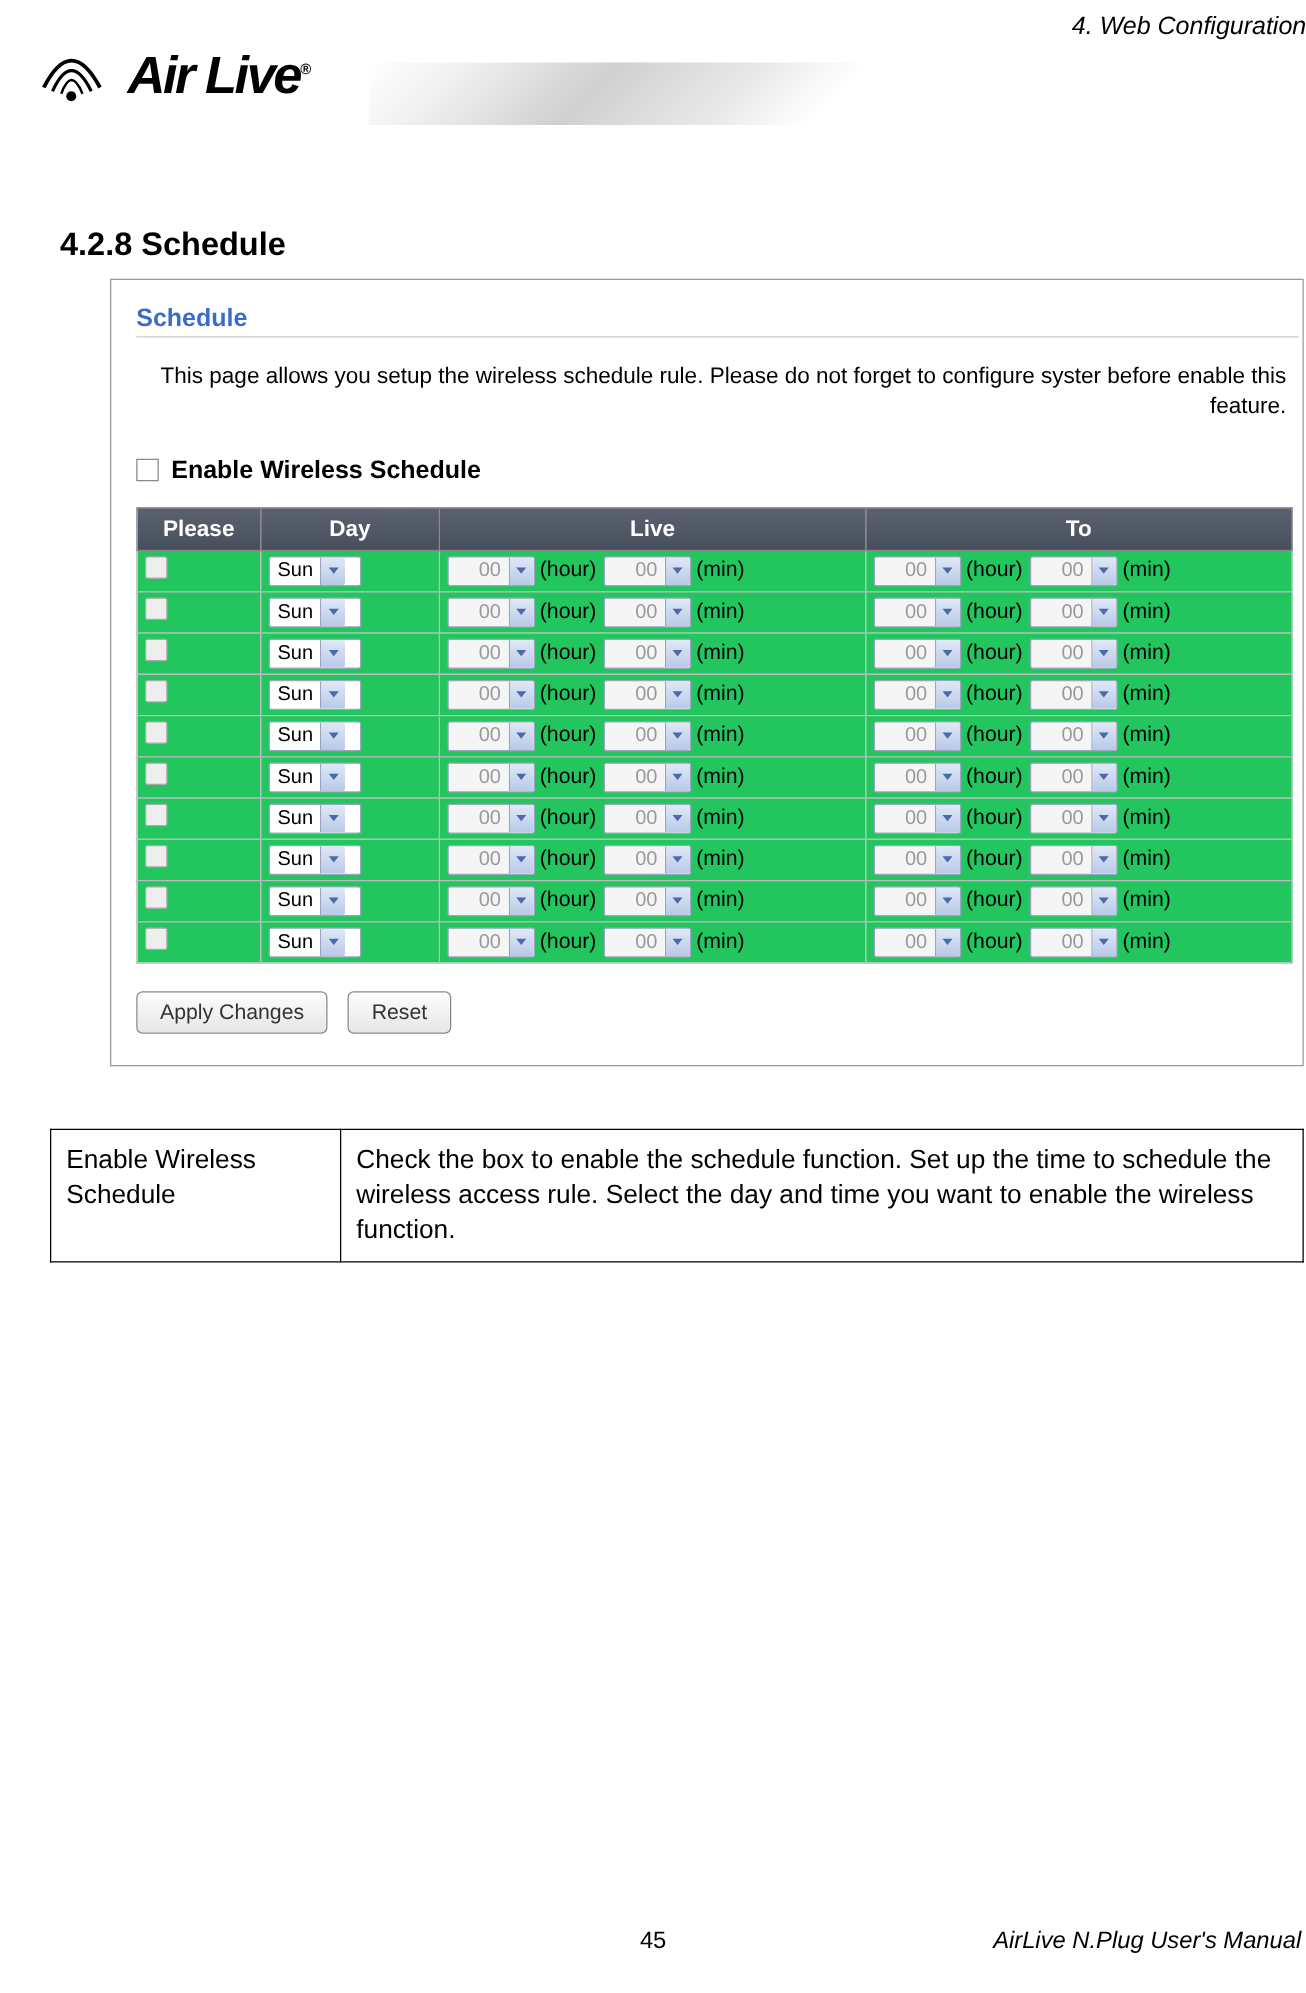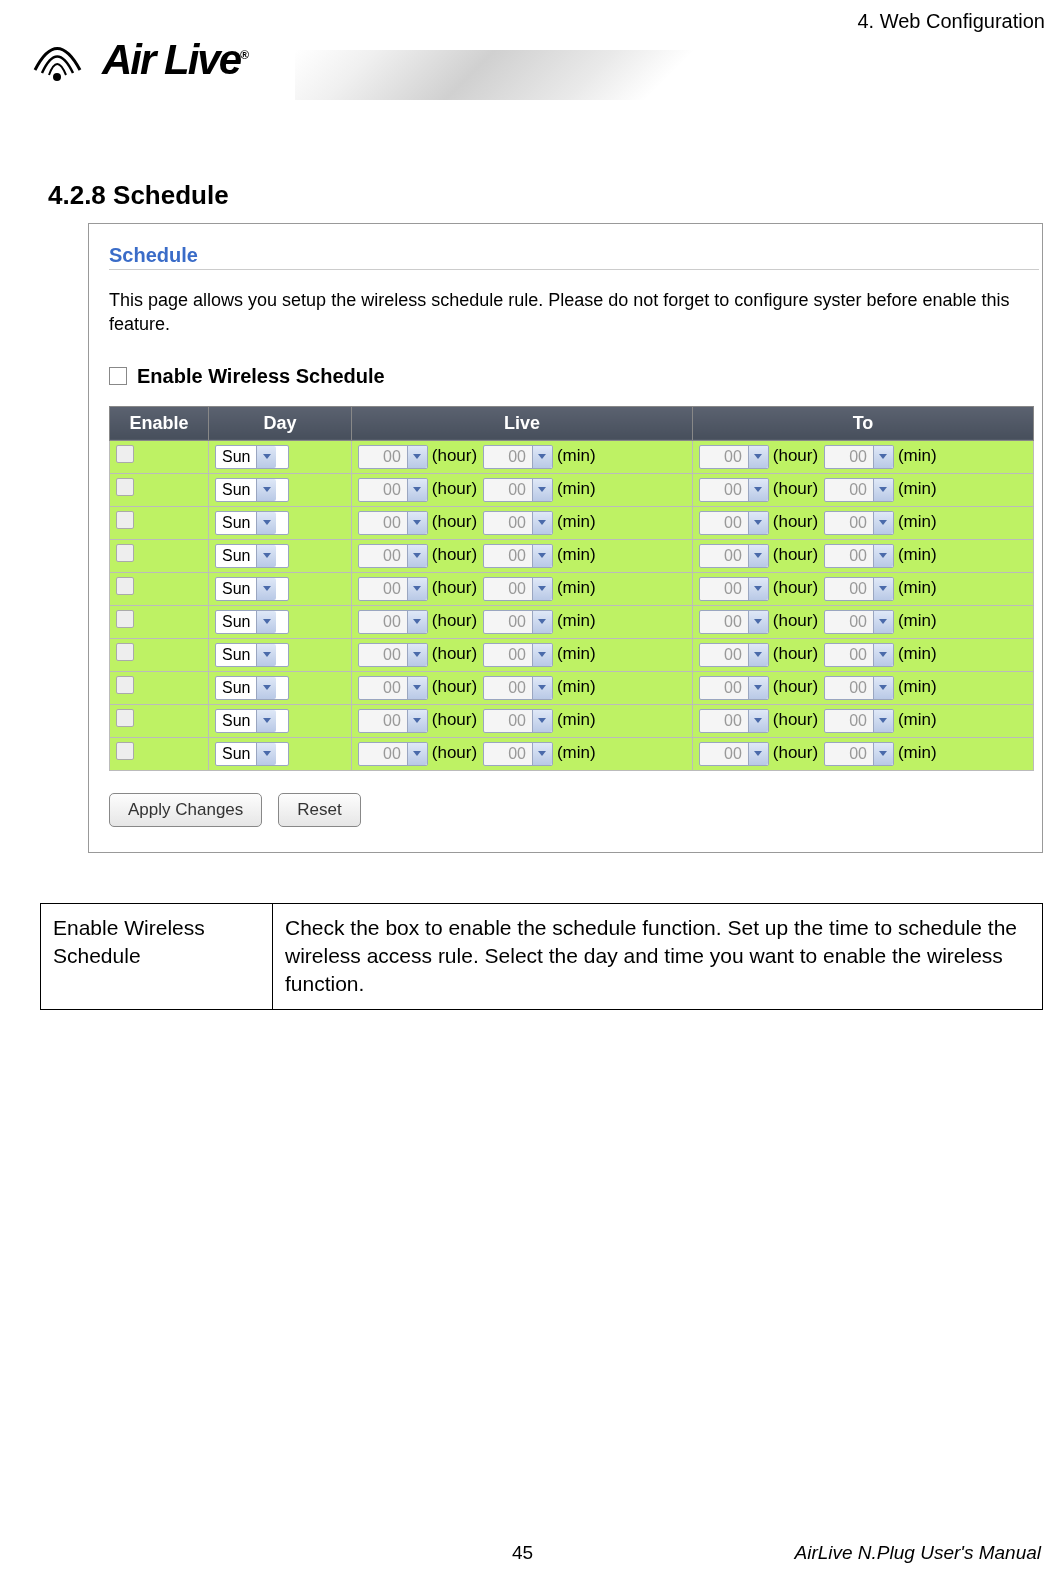--- a/index.html
+++ b/index.html
@@ -15,20 +15,21 @@
       position: relative;
       height: 130px;
       padding: 0 20px;
     }
     .header-text {
       position: absolute;
       top: 10px;
       right: 0;
       font-size: 20px;
       color: #000;
+      font-style: italic;
     }
     .logo {
       position: absolute;
       left: 30px;
       top: 35px;
       font-family: Arial, sans-serif;
     }
     .logo-content {
       display: flex;
       align-items: center;
@@ -76,20 +77,21 @@
       border-bottom: 1px solid #ccc;
       padding-bottom: 2px;
       width: 930px;
     }
     .sch-desc {
       font-size: 18px;
       color: #000;
       margin: 18px 0 28px 0;
       line-height: 1.35;
       width: 920px;
+      text-align: right;
     }
     .enable-row {
       display: flex;
       align-items: center;
       gap: 10px;
       margin-bottom: 18px;
     }
     .chk {
       width: 18px;
       height: 18px;
@@ -116,21 +118,21 @@
     }
     .sched-table th.col-enable { width: 90px; }
     .sched-table th.col-day { width: 130px; }
     .sched-table th.col-from { width: 310px; }
     .sched-table th.col-to { width: 310px; margin-left: 20px; }
     .sched-table td {
       border: 1px solid #bbb;
       padding: 4px 6px;
       font-size: 17px;
       text-align: left;
-      background: #bef264;
+      background: #22c55e;
       vertical-align: middle;
     }
     .td-enable {
       text-align: center;
       background: #f7f7f7;
     }
     .chk-gray {
       width: 18px;
       height: 18px;
       border: 1px solid #aaa;
@@ -242,21 +244,21 @@
   <div class="sch-desc">This page allows you setup the wireless schedule rule. Please do not forget to configure syster before enable this feature.</div>
 
   <div class="enable-row">
     <span class="chk"></span>
     <span class="enable-label">Enable Wireless Schedule</span>
   </div>
 
   <table class="sched-table">
     <thead>
       <tr>
-        <th class="col-enable">Enable</th>
+        <th class="col-enable">Please</th>
         <th class="col-day">Day</th>
         <th class="col-from">Live</th>
         <th class="col-to">To</th>
       </tr>
     </thead>
     <tbody id="sched-body">
           <tr>
             <td class="td-enable"><span class="chk-gray"></span></td>
             <td><span class="sel day">
                 <span>Sun</span>

